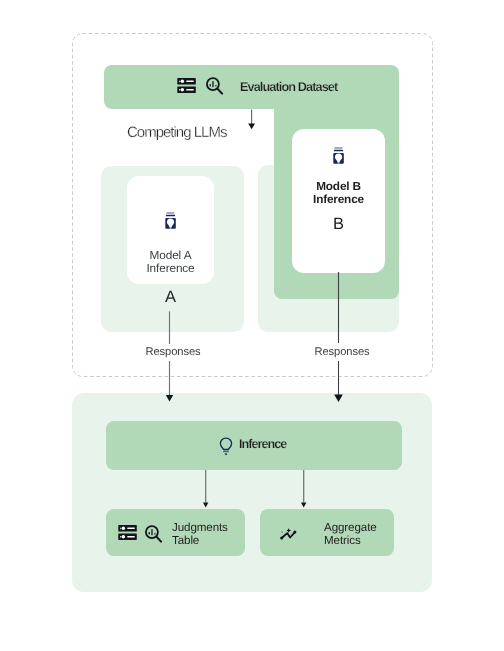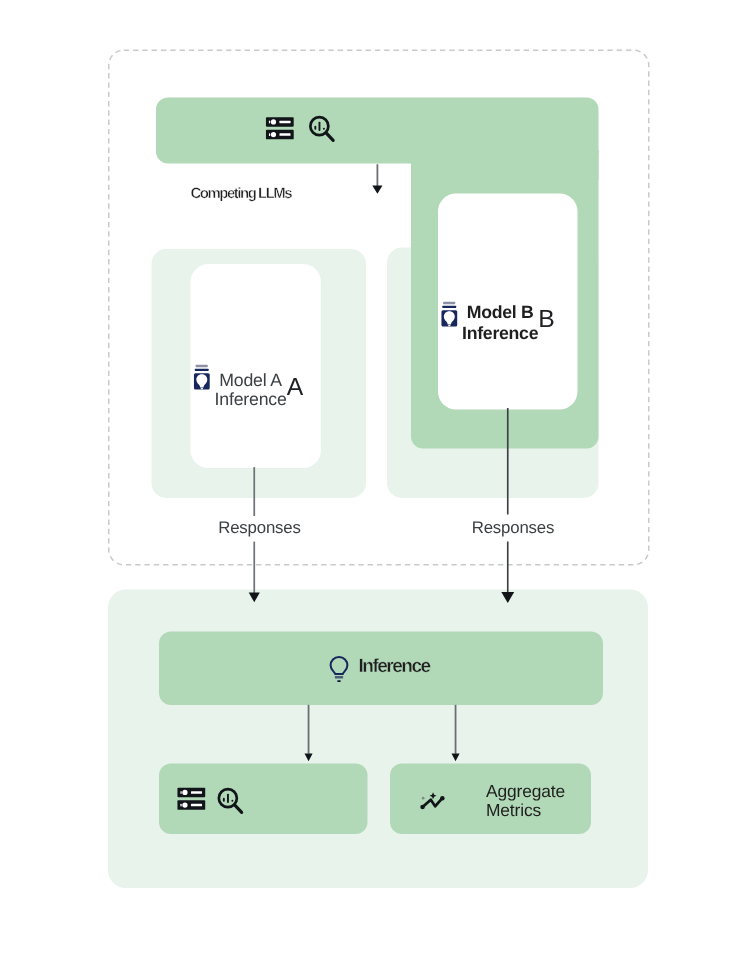--- a/index.html
+++ b/index.html
@@ -12,34 +12,34 @@
   
   #eval-bar{left:104px;top:65px;width:295px;height:44px;background:#b1d8b7;border-radius:8px;}
   #modelb-green{left:274px;top:100px;width:125px;height:199px;background:#b1d8b7;border-radius:0 0 8px 8px;}
   #modelb-green-join{left:274px;top:100px;width:125px;height:20px;background:#b1d8b7;}
 
   
   #modela-light{left:101px;top:166px;width:143px;height:166px;background:#e8f3ec;border-radius:10px;}
   #modelb-light{left:258px;top:165px;width:141px;height:167px;background:#e8f3ec;border-radius:10px;}
 
   
-  .card{background:#ffffff;border-radius:12px;display:flex;flex-direction:row;align-items:center;box-sizing:border-box;}
-  #card-a{left:127px;top:176px;width:87px;height:136px;padding-top:14px;}
+  .card{background:#ffffff;border-radius:12px;display:flex;flex-direction:column;align-items:center;box-sizing:border-box;}
+  #card-a{left:127px;top:176px;width:87px;height:108px;padding-top:33px;}
   #card-b{left:292px;top:129px;width:93px;height:144px;padding-top:15px;}
 
   
   #bottom-panel{left:72px;top:393px;width:360px;height:199px;background:#e8f3ec;border-radius:12px;}
   #autorater-bar{left:106px;top:421px;width:296px;height:49px;background:#b1d8b7;border-radius:8px;}
   #judgments-box{left:106px;top:509px;width:139px;height:47px;background:#b1d8b7;border-radius:8px;}
   #aggregate-box{left:260px;top:509px;width:134px;height:47px;background:#b1d8b7;border-radius:8px;}
 
   
   .t{position:absolute;white-space:nowrap;color:#1f1f1f;}
   #eval-label{left:240px;top:79.6px;font-size:12.7px;font-weight:bold;letter-spacing:-0.9px;-webkit-text-stroke:0.25px #b1d8b7;}
-  #competing-label{left:127px;top:123.6px;font-size:10px;font-weight:bold;letter-spacing:-1px;-webkit-text-stroke:0.28px #ffffff;}
+  #competing-label{left:127px;top:123.6px;font-size:15px;font-weight:normal;letter-spacing:-1px;-webkit-text-stroke:0.28px #ffffff;}
 
   .card-title{text-align:center;line-height:13.4px;}
   .card-sub{text-align:center;line-height:13.4px;font-style:italic;}
   .card-letter{text-align:center;line-height:16px;}
   #card-a-title{margin-top:18px;font-size:11.8px;color:#3c4043;letter-spacing:-0.12px;}
   #card-a-letter{margin-top:13px;font-size:16.5px;color:#202124;}
   #card-b-title{margin-top:14px;font-size:11.8px;font-weight:bold;color:#1f1f1f;letter-spacing:-0.18px;}
   #card-b-sub{font-size:11.4px;color:#3c4043;letter-spacing:-0.22px;}
   #card-b-letter{margin-top:9px;font-size:16.5px;color:#202124;}
 
@@ -93,20 +93,21 @@
   </span>
   <span class="abs" id="eval-icon-2">
     <svg width="19" height="20" viewBox="0 0 19 20" aria-hidden="true">
       <circle cx="6.9" cy="7.1" r="6" fill="none" stroke="#111418" stroke-width="1.8"></circle>
       <line x1="11.4" y1="11.6" x2="16.1" y2="16.6" stroke="#111418" stroke-width="2.1" stroke-linecap="round"></line>
       <rect x="6.35" y="4.1" width="1.25" height="6.2" rx="0.6" fill="#111418"></rect>
       <rect x="3.6" y="6.9" width="1.25" height="2.6" rx="0.6" fill="#111418"></rect>
       <rect x="9.3" y="8.1" width="1.25" height="1.4" rx="0.6" fill="#111418"></rect>
     </svg>
   </span>
+  <div class="t" id="eval-label">Evaluation Dataset</div>
 
   <div class="t" id="competing-label">Competing LLMs</div>
 
   <svg class="abs" id="arrow-eval" style="left:244px;top:109px;" width="16" height="22" viewBox="0 0 16 22">
     <line x1="7.6" y1="0.5" x2="7.6" y2="16" stroke="#6b6f73" stroke-width="1.2"></line>
     <path d="M7.6 20.2 L4.2 14.6 L11 14.6 Z" fill="#111418"></path>
   </svg>
 
   <div class="abs card" id="card-a">
     <span id="icon-a">
@@ -184,20 +185,21 @@
   </span>
   <span class="abs" id="judg-icon-2">
     <svg width="19" height="20" viewBox="0 0 19 20" aria-hidden="true">
       <circle cx="6.9" cy="7.1" r="6" fill="none" stroke="#111418" stroke-width="1.8"></circle>
       <line x1="11.4" y1="11.6" x2="16.1" y2="16.6" stroke="#111418" stroke-width="2.1" stroke-linecap="round"></line>
       <rect x="6.35" y="4.1" width="1.25" height="6.2" rx="0.6" fill="#111418"></rect>
       <rect x="3.6" y="6.9" width="1.25" height="2.6" rx="0.6" fill="#111418"></rect>
       <rect x="9.3" y="8.1" width="1.25" height="1.4" rx="0.6" fill="#111418"></rect>
     </svg>
   </span>
+  <div class="t" id="judg-label">Judgments<br>Table</div>
 
   <div class="abs" id="aggregate-box"></div>
   <span class="abs" id="agg-icon">
     <svg width="20" height="14" viewBox="0 0 20 14" aria-hidden="true">
       <path d="M4.7 13 L10.2 8.1 L13.1 12.5 L17.9 7.1" fill="none" stroke="#111418" stroke-width="1.8" stroke-linecap="round" stroke-linejoin="round"></path>
       <circle cx="4.7" cy="13" r="1.5" fill="#111418"></circle>
       <circle cx="17.9" cy="7.1" r="1.5" fill="#111418"></circle>
       <path d="M11.7 3.2 l0.72 1.6 l1.6 0.72 l-1.6 0.72 l-0.72 1.6 l-0.72 -1.6 l-1.6 -0.72 l1.6 -0.72 z" fill="#111418"></path>
       <circle cx="5.1" cy="7.1" r="0.9" fill="#7d8f80"></circle>
     </svg>

